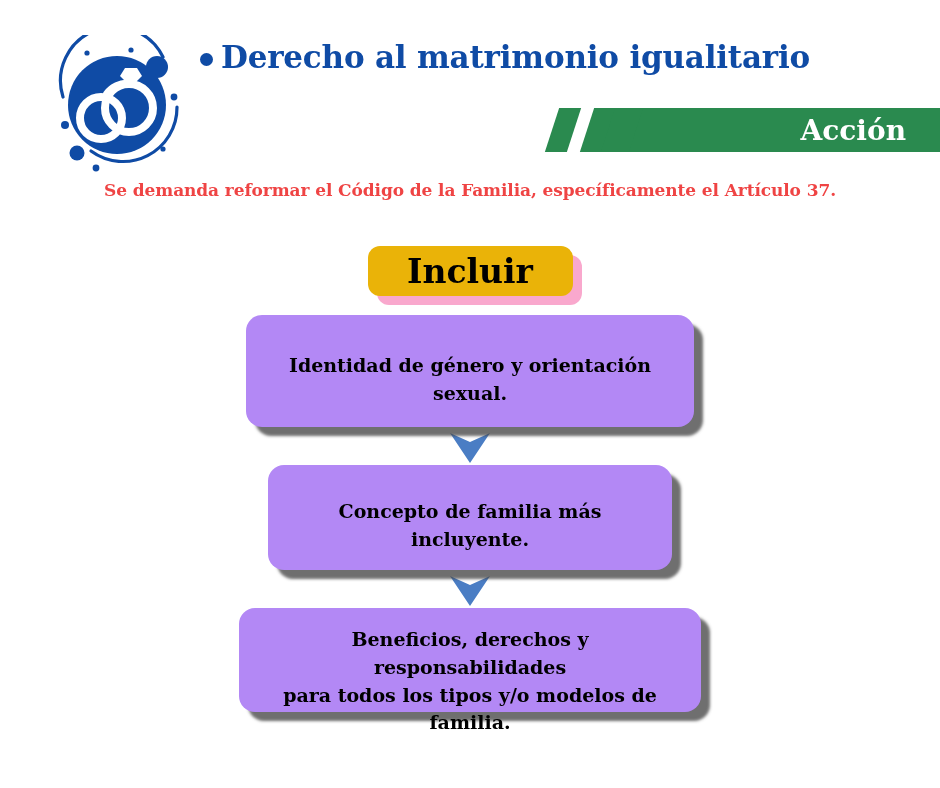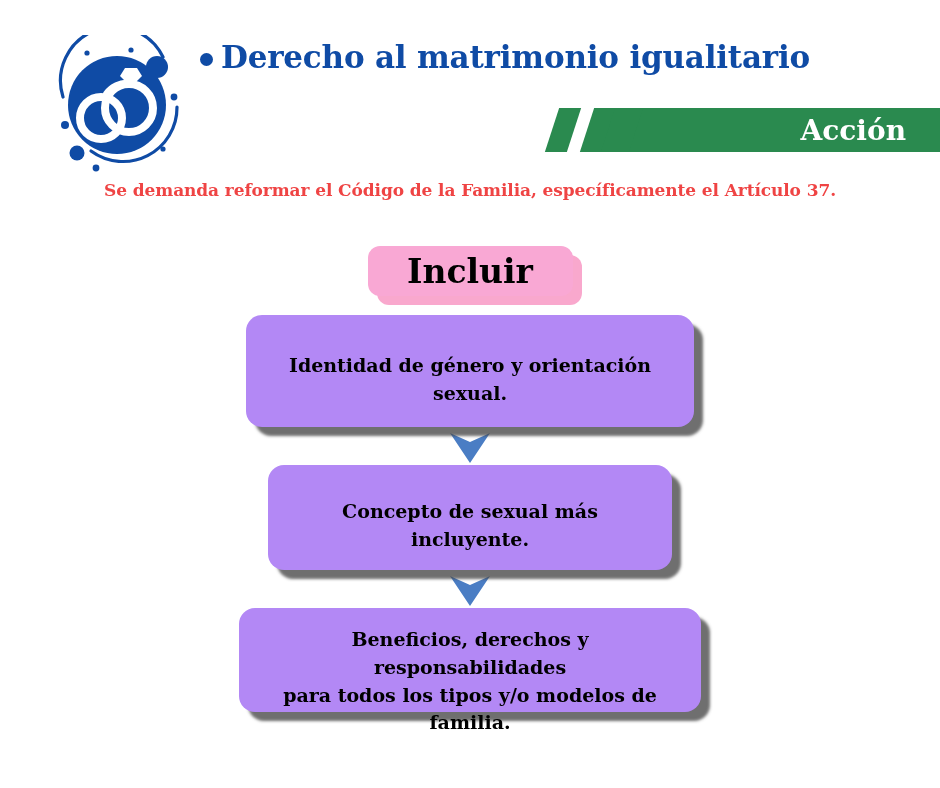--- a/index.html
+++ b/index.html
@@ -137,21 +137,21 @@
     left: 0;
     width: 940px;
   }
 
   .flow-head-row {
     display: flex;
     justify-content: center;
   }
   .flow-head {
     position: relative;
-    background: #f9a8d4;
+    background: #eab308;
     border-radius: 12px;
     width: 205px;
     height: 50px;
     display: flex;
     align-items: center;
     justify-content: center;
     box-shadow: 9px 9px 0 0 #f9a8cd;
   }
   .flow-head-label {
     color: #000000;
@@ -277,21 +277,21 @@
     <div class="spacer-b"></div>
 
     <div class="arrow-row">
       <svg class="arrow-chevron" width="40" height="30" viewBox="0 0 40 30" aria-hidden="true">
         <path d="M 0 0 L 20 9 L 40 0 L 20 30 Z" fill="#4a7dc4"></path>
       </svg>
     </div>
 
     <div class="node-row">
       <div class="node node-2">
-        <span class="node-label">Concepto de sexual más incluyente.</span>
+        <span class="node-label">Concepto de familia más incluyente.</span>
       </div>
     </div>
 
     <div class="spacer-c"></div>
 
     <div class="arrow-row">
       <svg class="arrow-chevron" width="40" height="30" viewBox="0 0 40 30" aria-hidden="true">
         <path d="M 0 0 L 20 9 L 40 0 L 20 30 Z" fill="#4a7dc4"></path>
       </svg>
     </div>

